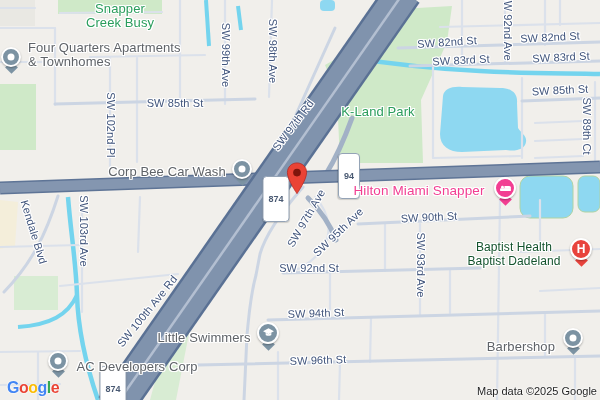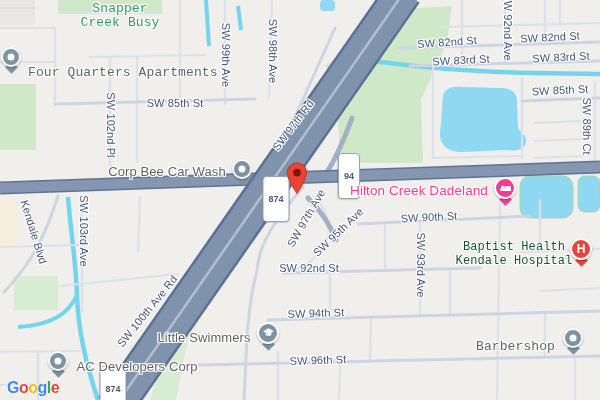--- a/index.html
+++ b/index.html
@@ -10,21 +10,21 @@
   }
   .map svg.base{position:absolute;left:0;top:0;}
   .lbl{
     position:absolute;white-space:nowrap;transform:translate(-50%,-50%);
     font-size:11px;color:#41557c;letter-spacing:.1px;
     text-shadow:0 1px 0 #fff,1px 0 0 #fff,-1px 0 0 #fff,0 -1px 0 #fff,
                 1px 1px 0 #fff,-1px -1px 0 #fff,1px -1px 0 #fff,-1px 1px 0 #fff;
   }
   .park-lbl{font-size:13px;color:#2a9d5c;}
   .poi{font-size:13px;color:#5f6368;}
-  .poi2{line-height:13.5px;font-family:Liberation Mono, monospace;}
+  .poi2{line-height:13.5px;}
   .pink{color:#f23e92;font-size:13.5px;}
   .red{color:#14532d;font-size:12px;line-height:13.5px;}
   .shield{
     position:absolute;transform:translate(-50%,-50%);
     background:#fff;border:1px solid #94a3b6;border-radius:4px;
     font-size:9px;font-weight:bold;color:#4a5a73;
     padding:17px 5px;line-height:10px;box-shadow:0 1px 1px rgba(0,0,0,.15);
   }
   .pin{position:absolute;width:0;height:0;}
   .pin-t{position:absolute;left:-4px;top:6px;width:9px;height:9px;background:#7c93a3;transform:rotate(45deg);}
@@ -189,28 +189,30 @@
   <div class="lbl" style="left:34px;top:232px;transform:translate(-50%,-50%) rotate(73deg)">Kendale Blvd</div>
 
   <div class="shield" style="left:349px;top:176px">94</div>
   <div class="shield" style="left:276px;top:199px">874</div>
   <div class="shield" style="left:113px;top:389px">874</div>
 
   <div class="lbl park-lbl poi2" style="left:120px;top:15px;text-align:center">
     <div>Snapper</div>
     <div>Creek Busy</div>
   </div>
-  <div class="lbl poi poi2" style="left:28px;top:73px;transform:translate(0,-50%);text-align:left">
+  <div class="lbl park-lbl" style="left:378px;top:111px">K-Land Park</div>
+  <div class="lbl poi poi2" style="left:28px;top:54px;transform:translate(0,-50%);text-align:left">
     <div>Four Quarters Apartments</div>
+    <div>&amp; Townhomes</div>
   </div>
   <div class="lbl poi" style="left:167px;top:171px">Corp Bee Car Wash</div>
-  <div class="lbl pink" style="left:419px;top:190px">Hilton Creek Dadeland</div>
+  <div class="lbl pink" style="left:419px;top:190px">Hilton Miami Snapper</div>
   <div class="lbl red poi2" style="left:514px;top:254px;text-align:center">
     <div>Baptist Health</div>
-    <div>Kendale Hospital</div>
+    <div>Baptist Dadeland</div>
   </div>
   <div class="lbl poi poi2" style="left:auto;right:45px;top:347px;transform:translate(0,-50%);text-align:right">
     <div>Barbershop</div>
   </div>
   <div class="lbl poi" style="left:137px;top:366px">AC Developers Corp</div>
   <div class="lbl poi" style="left:204px;top:337px">Little Swimmers</div>
 
   <div class="pin" style="left:11px;top:57px">
     <div class="pin-t"></div>
     <div class="pin-c dot"></div>
@@ -254,14 +256,15 @@
   </div>
 
   <svg class="dest-pin" width="22" height="35" viewBox="0 0 24 36">
     <path d="M12 1C6 1 1.5 5.6 1.5 11.5 c0 8 10.5 23 10.5 23 s10.5-15 10.5-23 C22.5 5.6 18 1 12 1z" fill="#ea4335" stroke="#b3271e" stroke-width="0.8"></path>
     <circle cx="12" cy="11.5" r="4.2" fill="#7e150c"></circle>
   </svg>
 
   <div class="logo">
     <span class="g-b">G</span><span class="g-r">o</span><span class="g-y">o</span><span class="g-b">g</span><span class="g-g">l</span><span class="g-r">e</span>
   </div>
+  <div class="attr">Map data ©2025 Google</div>
 
 </div>
 
 </body></html>

